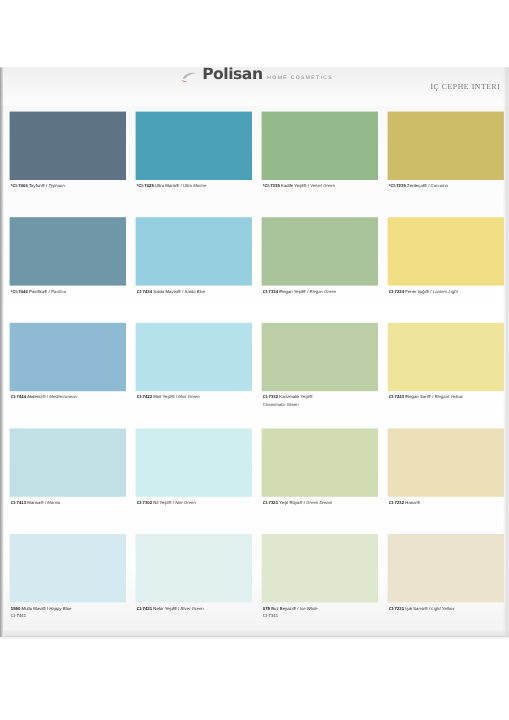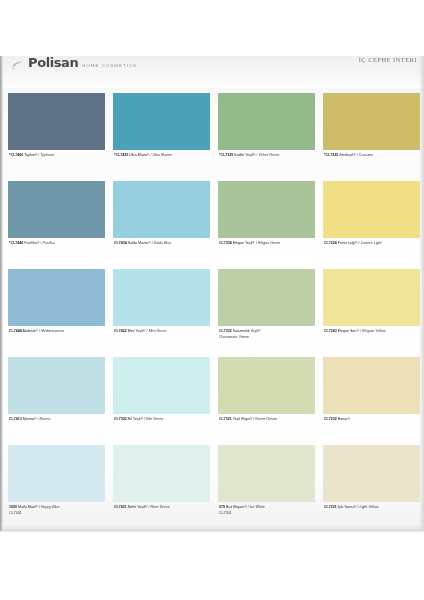--- a/index.html
+++ b/index.html
@@ -50,22 +50,23 @@
 
   
   #header {
     position: absolute;
     left: 3px;
     right: 0;
     top: 0;
     height: 32px;
     background: linear-gradient(180deg, #efefef 0%, #f7f7f7 60%, #fdfdfd 100%);
     display: flex;
-    align-items: flex-start;
+    align-items: center;
     padding: 0 6px 0 8px;
+    flex-direction: column;
   }
 
   .brand {
     display: flex;
     align-items: baseline;
     gap: 4px;
   }
 
   .brand-mark {
     position: relative;

